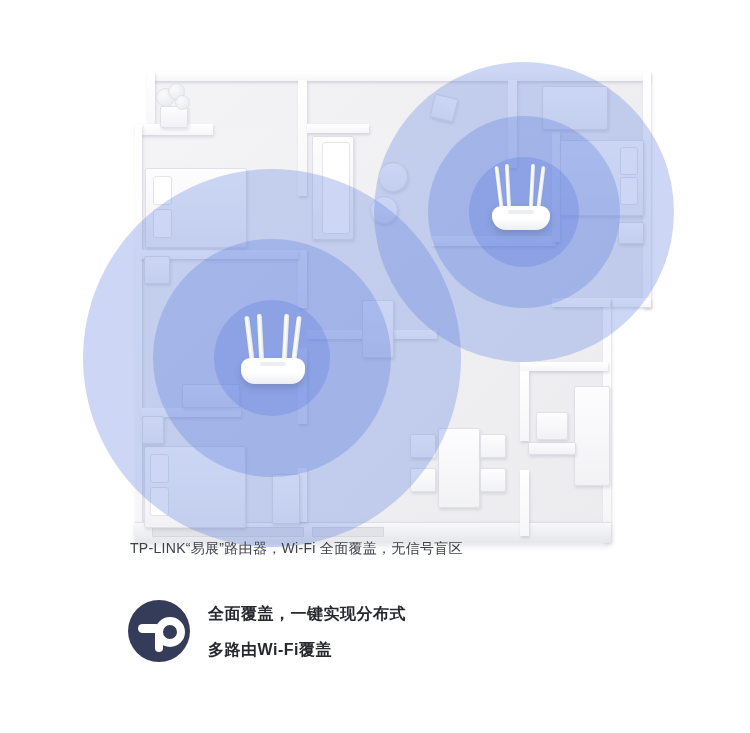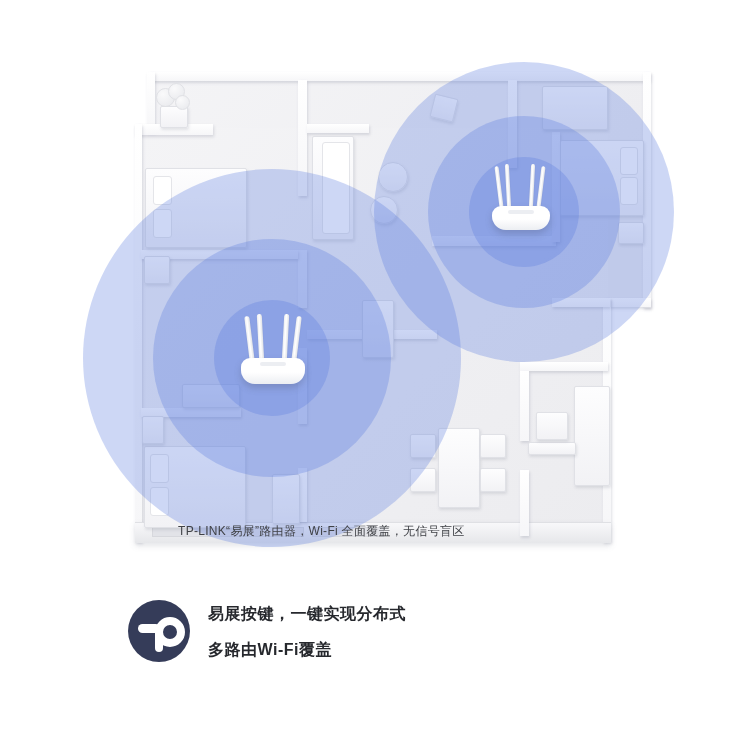--- a/index.html
+++ b/index.html
@@ -20,21 +20,21 @@
   .round{border-radius:50%;}
   .leaf{position:absolute;border-radius:50%;background:radial-gradient(circle at 35% 30%,#fafafb,#e7e8ec);border:1px solid #e0e1e5;z-index:4;}
   
   .cov{position:absolute;border-radius:50%;background:rgba(88,122,221,.30);z-index:5;pointer-events:none;}
   
   .router{position:absolute;z-index:10;}
   .ant{position:absolute;width:5px;background:linear-gradient(90deg,#e9ebef,#ffffff 45%,#dfe1e6);border-radius:3px;box-shadow:0 1px 1px rgba(90,95,115,.25);}
   .rbody{position:absolute;left:0;right:0;bottom:0;background:linear-gradient(#ffffff 55%,#eceef2);border-radius:9px 9px 14px 14px;box-shadow:0 4px 7px rgba(80,90,120,.30);}
   .rled{position:absolute;left:50%;top:4px;width:26px;height:4px;margin-left:-13px;border-radius:2px;background:#eceef2;}
   
-  .caption{position:absolute;left:130px;top:523px;font-size:12px;color:#3f4146;letter-spacing:.3px;z-index:20;margin-left:48px;}
+  .caption{position:absolute;left:130px;top:540px;font-size:14px;color:#3f4146;letter-spacing:.3px;z-index:20;}
   .feature{position:absolute;left:208px;font-size:16px;font-weight:700;color:#26282d;letter-spacing:.5px;z-index:20;}
   
   .logo{position:absolute;left:128px;top:600px;width:62px;height:62px;border-radius:50%;background:#353c59;z-index:20;}
   .logo .bar{position:absolute;left:10px;top:24px;width:22px;height:9px;border-radius:4.5px;background:#fff;}
   .logo .ring{position:absolute;left:27px;top:17px;width:30px;height:30px;border:8px solid #fff;border-radius:50%;box-sizing:border-box;}
   .logo .stem{position:absolute;left:27px;top:30px;width:8px;height:22px;background:#fff;border-radius:0 0 4px 4px;}
 </style>
 </head>
 <body>
 
@@ -140,14 +140,14 @@
 </div>
 
 <div class="caption">TP-LINK“易展”路由器，Wi-Fi 全面覆盖，无信号盲区</div>
 
 <div class="logo">
   <div class="bar"></div>
   <div class="ring"></div>
   <div class="stem"></div>
 </div>
 
-<div class="feature" style="top:604px;">易展按键，一键实现分布式</div>
+<div class="feature" style="top:604px;">全面覆盖，一键实现分布式</div>
 <div class="feature" style="top:640px;">多路由Wi-Fi覆盖</div>
 
 </body></html>

